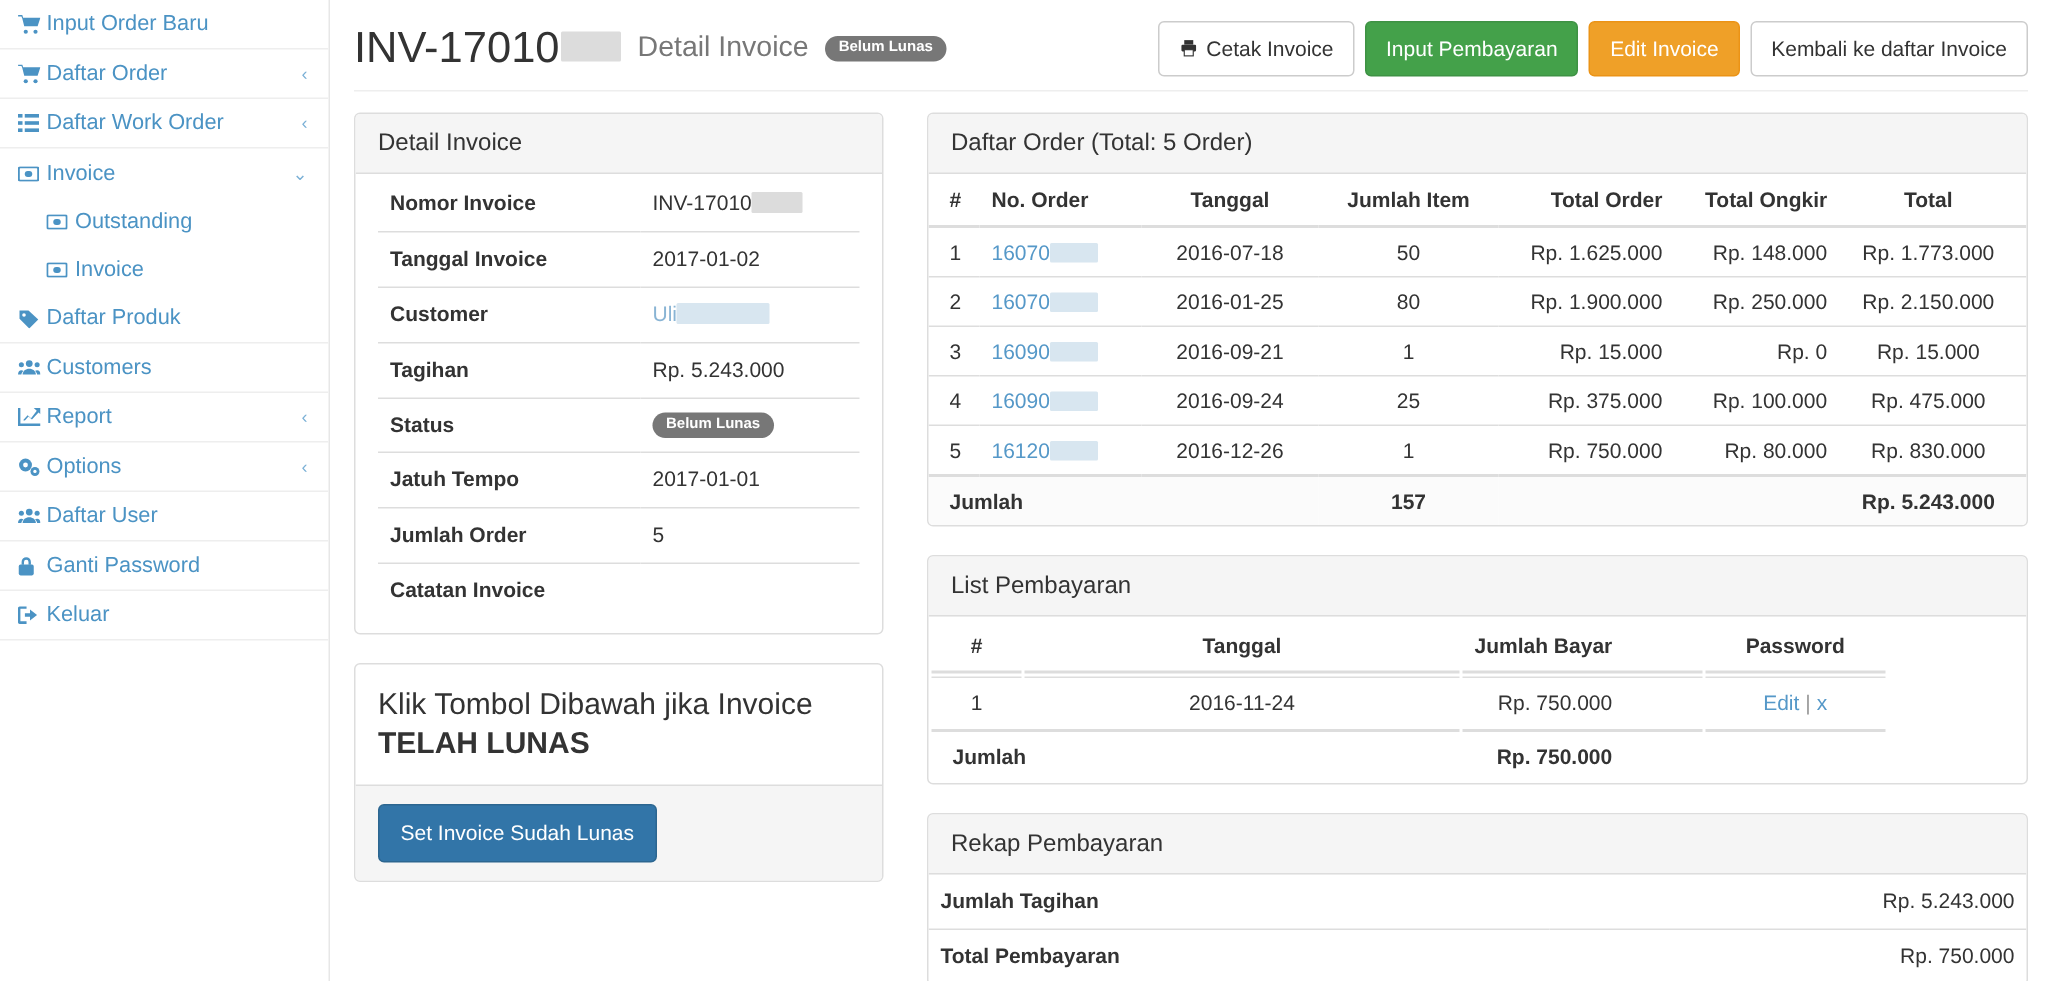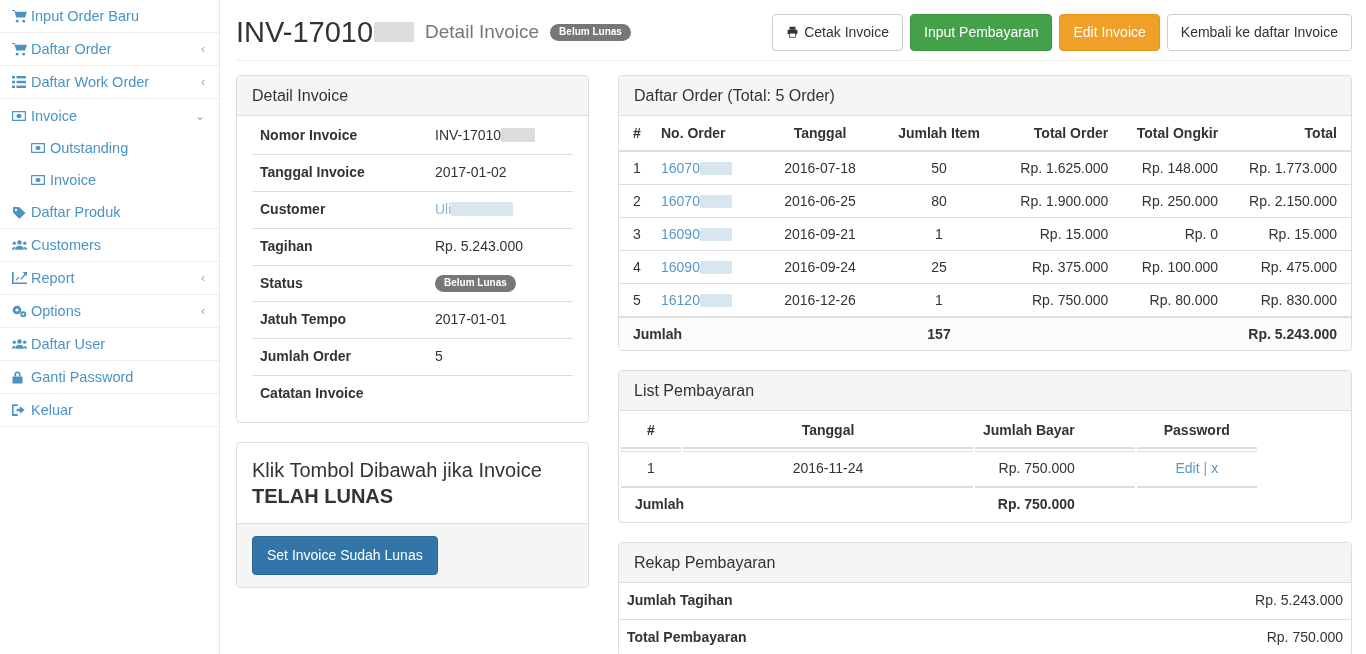--- a/index.html
+++ b/index.html
@@ -188,21 +188,21 @@
   .tbl-order tfoot td {
     border-top: 2px solid #dddddd;
     font-weight: bold;
     background: #fbfbfb;
   }
   .c-num { width: 34px; text-align: left; padding-left: 14px !important; }
   .c-ord { width: 108px; text-align: left; }
   .c-tgl { width: 118px; text-align: center; }
   .c-item { width: 120px; text-align: center; }
   .c-money { text-align: right; }
-  .c-total { text-align: right; padding-right: 14px !important; }
+  .c-total { text-align: center; padding-right: 14px !important; }
   .lnk { color: #5598c8; text-decoration: none; }
 
   
   .tbl-pay th {
     border-bottom: 2px solid #dddddd;
     border-top: none;
     padding: 9px 8px;
     font-size: 14px;
     font-weight: bold;
   }
@@ -480,21 +480,21 @@
                   <td class="c-ord"><a class="lnk" href="#">16070</a><span class="redact blue" style="width:32px;height:13px;vertical-align:-2px;"></span></td>
                   <td class="c-tgl">2016-07-18</td>
                   <td class="c-item">50</td>
                   <td class="c-money">Rp. 1.625.000</td>
                   <td class="c-money">Rp. 148.000</td>
                   <td class="c-total">Rp. 1.773.000</td>
                 </tr>
                 <tr>
                   <td class="c-num">2</td>
                   <td class="c-ord"><a class="lnk" href="#">16070</a><span class="redact blue" style="width:32px;height:13px;vertical-align:-2px;"></span></td>
-                  <td class="c-tgl">2016-06-25</td>
+                  <td class="c-tgl">2016-01-25</td>
                   <td class="c-item">80</td>
                   <td class="c-money">Rp. 1.900.000</td>
                   <td class="c-money">Rp. 250.000</td>
                   <td class="c-total">Rp. 2.150.000</td>
                 </tr>
                 <tr>
                   <td class="c-num">3</td>
                   <td class="c-ord"><a class="lnk" href="#">16090</a><span class="redact blue" style="width:32px;height:13px;vertical-align:-2px;"></span></td>
                   <td class="c-tgl">2016-09-21</td>
                   <td class="c-item">1</td>

